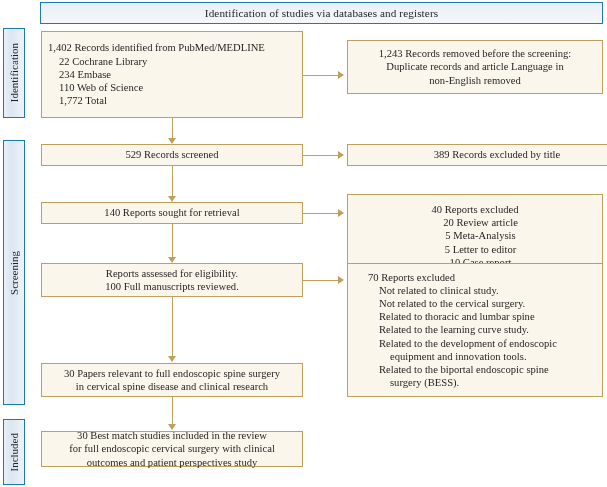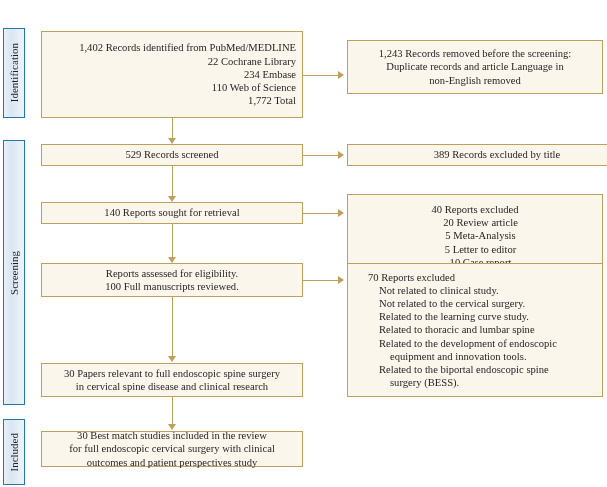--- a/index.html
+++ b/index.html
@@ -72,21 +72,21 @@
     padding: 2px 6px;
   }
   .box .line {
     font-size: 10.6px;
     line-height: 13.2px;
     white-space: pre;
     color: #231f20;
   }
   .box.center .line { text-align: center; }
   .box.center { align-items: center; }
-  .box.leftal .line { text-align: right; }
+  .box.leftal .line { text-align: left; }
 
   
   .ind1 { padding-left: 11px; }
   .ind2 { padding-left: 22px; }
 
   
   .conn {
     position: absolute;
     background: #bfa05a;
   }
@@ -106,20 +106,23 @@
     border-top: 4.2px solid transparent;
     border-bottom: 4.2px solid transparent;
     border-left: 6px solid #bfa05a;
   }
 </style>
 </head>
 <body>
 
 <div id="diagram">
 
+  <div class="header-bar">
+    <span class="txt">Identification of studies via databases and registers</span>
+  </div>
 
   <div class="stage-label" style="top:28px;height:90px;">
     <span class="vtxt">Identification</span>
   </div>
   <div class="stage-label" style="top:140px;height:265px;">
     <span class="vtxt">Screening</span>
   </div>
   <div class="stage-label" style="top:419px;height:66px;">
     <span class="vtxt">Included</span>
   </div>
@@ -178,22 +181,22 @@
 
   <div class="box center" style="left:41px;top:263px;width:262px;height:34px;">
     <div class="line">Reports assessed for eligibility.</div>
     <div class="line">100 Full manuscripts reviewed.</div>
   </div>
 
   <div class="box leftal" style="left:347px;top:263px;width:256px;height:134px; align-items:flex-start; padding-left:20px;">
     <div class="line">70 Reports excluded</div>
     <div class="line ind1">Not related to clinical study.</div>
     <div class="line ind1">Not related to the cervical surgery.</div>
+    <div class="line ind1">Related to thoracic and lumbar spine</div>
     <div class="line ind1">Related to the learning curve study.</div>
-    <div class="line ind1">Related to thoracic and lumbar spine</div>
     <div class="line ind1">Related to the development of endoscopic</div>
     <div class="line ind2">equipment and innovation tools.</div>
     <div class="line ind1">Related to the biportal endoscopic spine</div>
     <div class="line ind2">surgery (BESS).</div>
   </div>
 
   <div class="conn h" style="left:303px;top:279.5px;width:36px;"></div>
   <div class="arrowhead right" style="left:338px;top:276px;"></div>
 
   <div class="conn v" style="left:171.5px;top:297px;height:60px;"></div>

